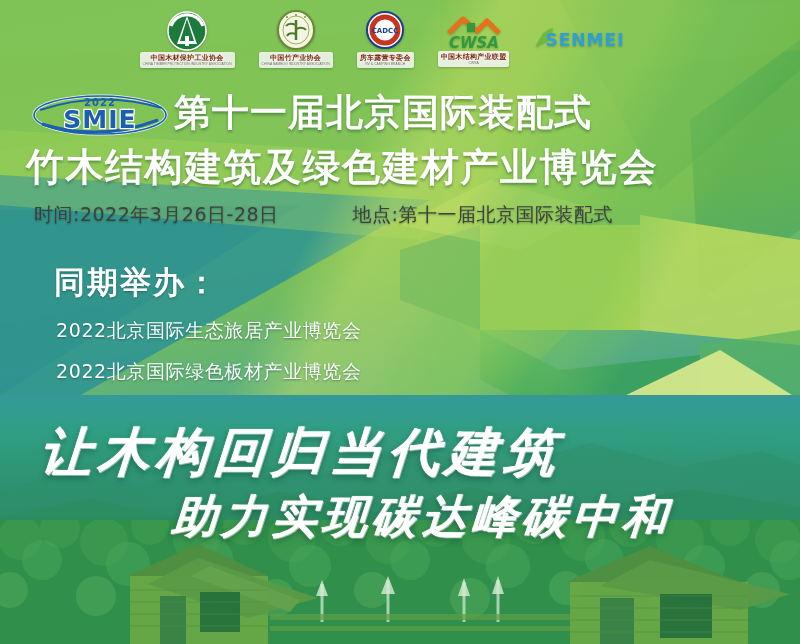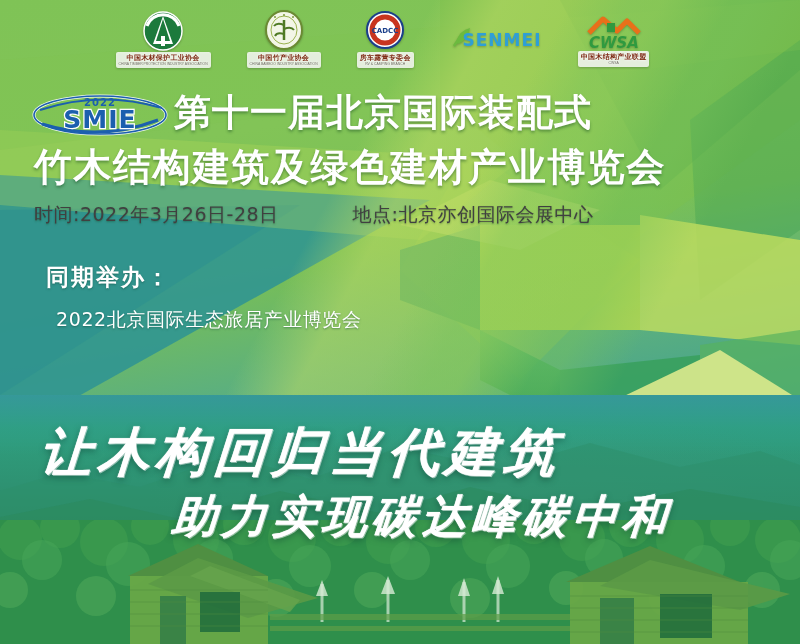--- a/index.html
+++ b/index.html
@@ -47,21 +47,21 @@
 
   
   .canopy{
     position:absolute;left:0;top:520px;width:800px;height:124px;
   }
   .cabins{position:absolute;left:0;top:540px;width:800px;height:104px;}
 
   
   .logostrip{
     position:absolute;left:0;top:0;width:800px;height:78px;
-    display:flex;align-items:center;justify-content:center;gap:36px;
+    display:flex;align-items:center;justify-content:center;gap:24px;
     padding-left:85px;padding-right:120px;
   }
   .logo{position:relative;display:flex;flex-direction:column;align-items:center;
         filter:drop-shadow(0 1px 1px rgba(0,0,0,.25));}
   .logo .mark{display:block;}
   .logo .cap{
     margin-top:1px;font-size:7px;line-height:7px;color:#7d2b14;font-weight:bold;
     letter-spacing:.3px;white-space:nowrap;
     text-shadow:0 0 2px rgba(255,255,255,.9),0 0 3px rgba(255,255,255,.9);
   }
@@ -75,41 +75,41 @@
   .title-wrap{position:absolute;left:0;top:88px;width:800px;}
   .title-row1{display:flex;align-items:center;padding-left:30px;height:50px;}
   .smie{position:relative;width:140px;height:46px;flex:0 0 140px;margin-right:4px;}
   .t-main{
     font-size:37px;font-weight:bold;color:#ffffff;letter-spacing:1px;
     font-family:Liberation Mono, monospace;
     text-shadow:0 2px 3px rgba(20,70,30,.45);
     white-space:nowrap;
   }
   .title-row2{
-    padding-left:34px;margin-top:4px;
+    padding-left:26px;margin-top:4px;
     font-size:38px;font-weight:bold;color:#ffffff;letter-spacing:1.5px;
     font-family:"DejaVu Sans","Liberation Sans",sans-serif;
     text-shadow:0 2px 3px rgba(20,70,30,.45);
     white-space:nowrap;
   }
 
   
   .meta{
     position:absolute;left:34px;top:202px;width:740px;
     display:flex;align-items:baseline;
     color:#404040;font-size:19px;letter-spacing:.5px;
     font-family:"DejaVu Sans","Liberation Sans",sans-serif;
     text-shadow:0 1px 2px rgba(20,70,30,.40);
   }
   .meta .venue{margin-left:74px;}
 
   
   .concurrent{position:absolute;left:46px;top:262px;width:600px;color:#fff;}
   .concurrent h3{
-    margin:0 0 14px 0;font-size:23px;font-weight:bold;letter-spacing:2px;
+    margin:0 0 14px 8px;font-size:31px;font-weight:bold;letter-spacing:2px;
     font-family:"DejaVu Sans","Liberation Sans",sans-serif;
     text-shadow:0 1px 2px rgba(15,70,55,.5);
   }
   .concurrent .ev{
     font-size:19px;margin-bottom:15px;letter-spacing:.6px;
     font-family:"DejaVu Sans","Liberation Sans",sans-serif;
     text-shadow:0 1px 2px rgba(15,70,55,.5);
     margin-left:10px;
   }
 
@@ -322,37 +322,37 @@
         <circle cx="23" cy="20" r="9" fill="#ffffff"></circle>
         <text x="23" y="23" font-size="7" font-family="DejaVu Sans, sans-serif" font-weight="bold" fill="#1b3f8a" text-anchor="middle">CADCC</text>
       </svg>
       <div class="capbox">
         <span class="cap">房车露营专委会</span>
         <span class="cap en">RV &amp; CAMPING BRANCH</span>
       </div>
     </div>
 
     <div class="logo">
+      <svg class="mark" width="62" height="42" viewBox="0 0 62 42">
+        <path d="M6 22 L20 8 L34 20 L44 10 L56 22" fill="none" stroke="#e8701a" stroke-width="5" stroke-linejoin="round"></path>
+        <rect x="24" y="12" width="8" height="9" fill="#2f9a3f"></rect>
+        <text x="31" y="37" font-size="15" font-family="DejaVu Sans, sans-serif" font-weight="bold" fill="#2f9a3f" text-anchor="middle" font-style="italic">CWSA</text>
+      </svg>
+      <div class="capbox">
+        <span class="cap">中国木结构产业联盟</span>
+        <span class="cap en">CWSA</span>
+      </div>
+    </div>
+
+    <div class="logo">
       <svg class="mark" width="92" height="30" viewBox="0 0 92 30">
         <path d="M6 18 Q10 6 20 4 Q18 16 8 20 Z" fill="#6cba3f"></path>
         <path d="M4 22 L12 10" stroke="#6cba3f" stroke-width="2.5"></path>
         <text x="52" y="22" font-size="17" font-family="DejaVu Sans, sans-serif" font-weight="bold" fill="#2f9fd6" text-anchor="middle" letter-spacing="1">SENMEI</text>
       </svg>
-    </div>
-
-    <div class="logo">
-      <svg class="mark" width="62" height="42" viewBox="0 0 62 42">
-        <path d="M6 22 L20 8 L34 20 L44 10 L56 22" fill="none" stroke="#e8701a" stroke-width="5" stroke-linejoin="round"></path>
-        <rect x="24" y="12" width="8" height="9" fill="#2f9a3f"></rect>
-        <text x="31" y="37" font-size="15" font-family="DejaVu Sans, sans-serif" font-weight="bold" fill="#2f9a3f" text-anchor="middle" font-style="italic">CWSA</text>
-      </svg>
-      <div class="capbox">
-        <span class="cap">中国木结构产业联盟</span>
-        <span class="cap en">CWSA</span>
-      </div>
     </div>
 
   </div>
 
   <div class="title-wrap">
     <div class="title-row1">
       <svg class="smie" viewBox="0 0 140 46">
         <ellipse cx="70" cy="25" rx="66" ry="19" fill="none" stroke="#ffffff" stroke-width="3" opacity=".9"></ellipse>
         <ellipse cx="70" cy="25" rx="66" ry="19" fill="none" stroke="#1b5fae" stroke-width="1.6"></ellipse>
         <path d="M12 34 Q70 52 128 30" fill="none" stroke="#1b5fae" stroke-width="3"></path>
@@ -360,24 +360,25 @@
         <text x="70" y="16" font-size="10" font-family="DejaVu Sans, sans-serif" font-weight="bold" fill="#1b5fae" text-anchor="middle" letter-spacing="1">2022</text>
         <text x="70" y="38" font-size="25" font-family="DejaVu Sans, sans-serif" font-weight="bold" fill="#1b5fae" stroke="#ffffff" stroke-width="2.4" paint-order="stroke" text-anchor="middle" letter-spacing="1">SMIE</text>
       </svg>
       <div class="t-main">第十一届北京国际装配式</div>
     </div>
     <div class="title-row2">竹木结构建筑及绿色建材产业博览会</div>
   </div>
 
   <div class="meta">
     <span>时间:2022年3月26日-28日</span>
-    <span class="venue">地点:北京亦创国际会展中心</span>
+    <span class="venue">地点:第十一届北京国际装配式</span>
   </div>
 
   <div class="concurrent">
     <h3>同期举办：</h3>
     <div class="ev">2022北京国际生态旅居产业博览会</div>
+    <div class="ev">2022北京国际绿色板材产业博览会</div>
   </div>
 
   <div class="slogan1">让木构回归当代建筑</div>
   <div class="slogan2">助力实现碳达峰碳中和</div>
 
 </div>
 
 </body></html>

